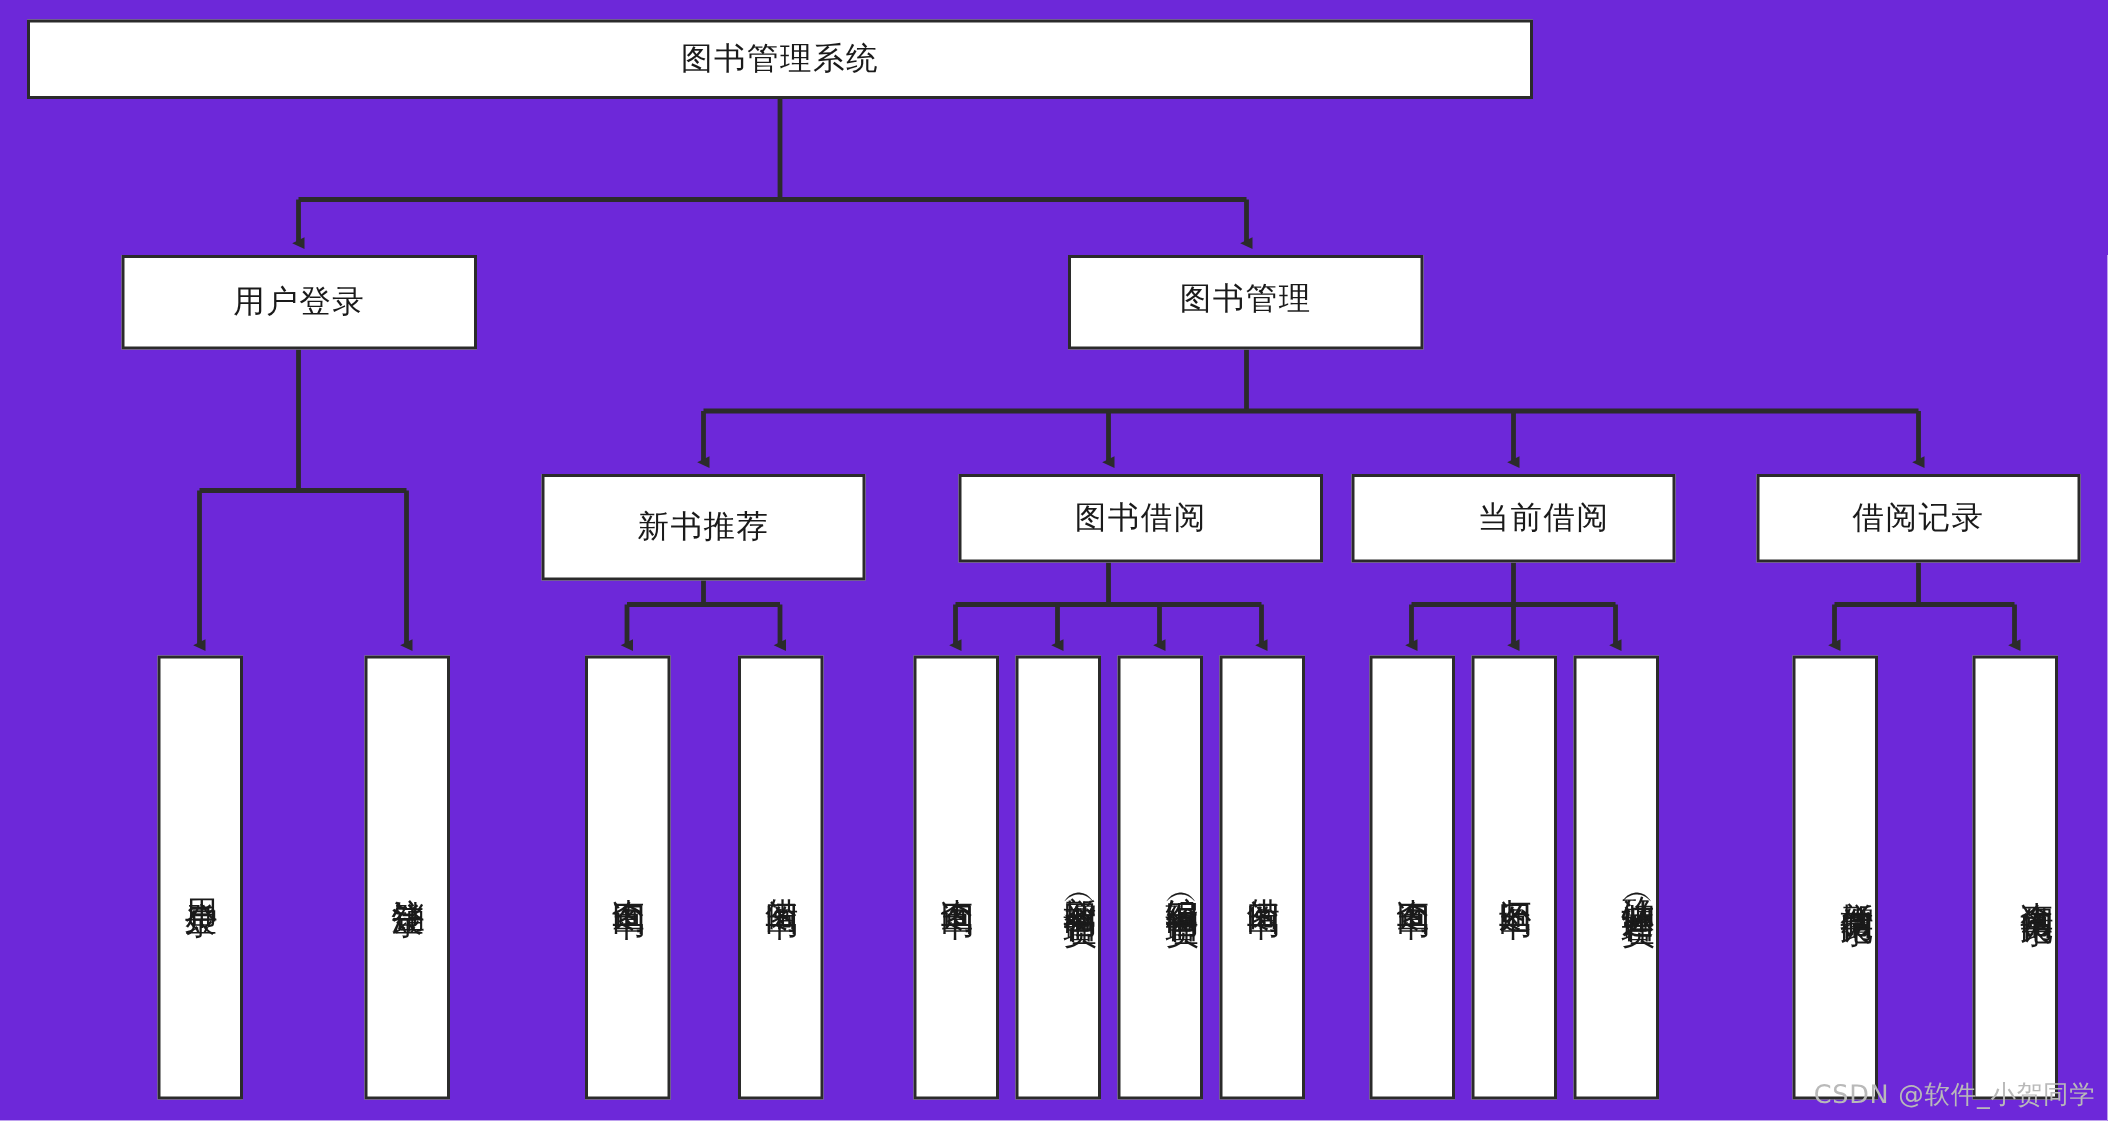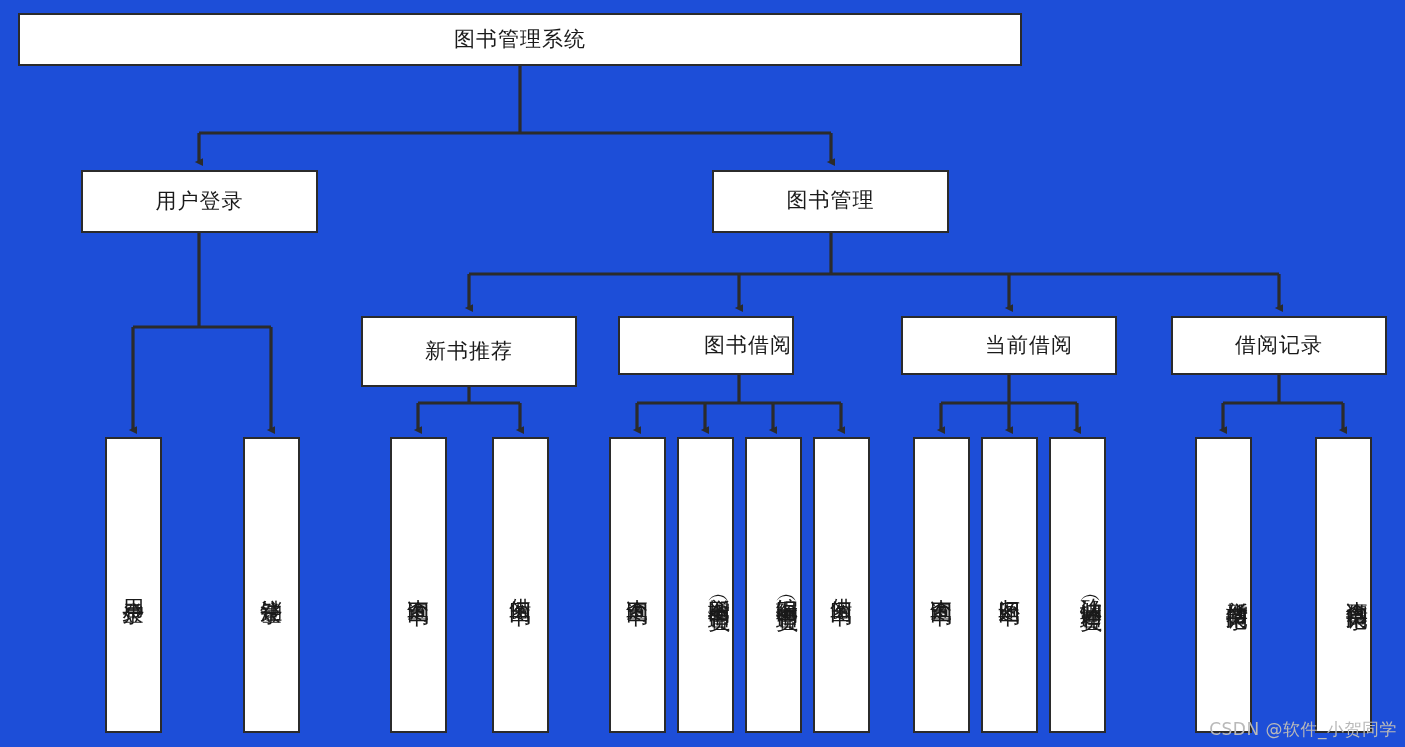--- a/index.html
+++ b/index.html
@@ -8,21 +8,21 @@
     padding: 0;
     background: #ffffff;
   }
   body {
     font-family: "DejaVu Sans", "Liberation Sans", sans-serif;
   }
   #diagram-root {
     position: relative;
     width: 1405px;
     height: 747px;
-    background: #1d4ed8;
+    background: #6d28d9;
     overflow: hidden;
   }
   #edge-layer {
     position: absolute;
     left: 0;
     top: 0;
     width: 1405px;
     height: 747px;
     pointer-events: none;
   }
@@ -132,21 +132,21 @@
   <div class="node horiz" style="left:81px; top:170px; width:237px; height:63px;">
     <span>用户登录</span>
   </div>
   <div class="node horiz" style="left:712px; top:170px; width:237px; height:63px;font-family:Liberation Mono, monospace;">
     <span>图书管理</span>
   </div>
 
   <div class="node horiz" style="left:361px; top:316px; width:216px; height:71px;">
     <span>新书推荐</span>
   </div>
-  <div class="node horiz" style="left:618px; top:316px; width:176px; height:59px;justify-content:flex-end;">
+  <div class="node horiz" style="left:639px; top:316px; width:243px; height:59px;">
     <span>图书借阅</span>
   </div>
   <div class="node horiz" style="left:901px; top:316px; width:216px; height:59px;padding-left:40px;">
     <span>当前借阅</span>
   </div>
   <div class="node horiz" style="left:1171px; top:316px; width:216px; height:59px;">
     <span>借阅记录</span>
   </div>
 
   <div class="node vert pad-short" style="left:105px; top:437px; width:57px; height:296px;">

